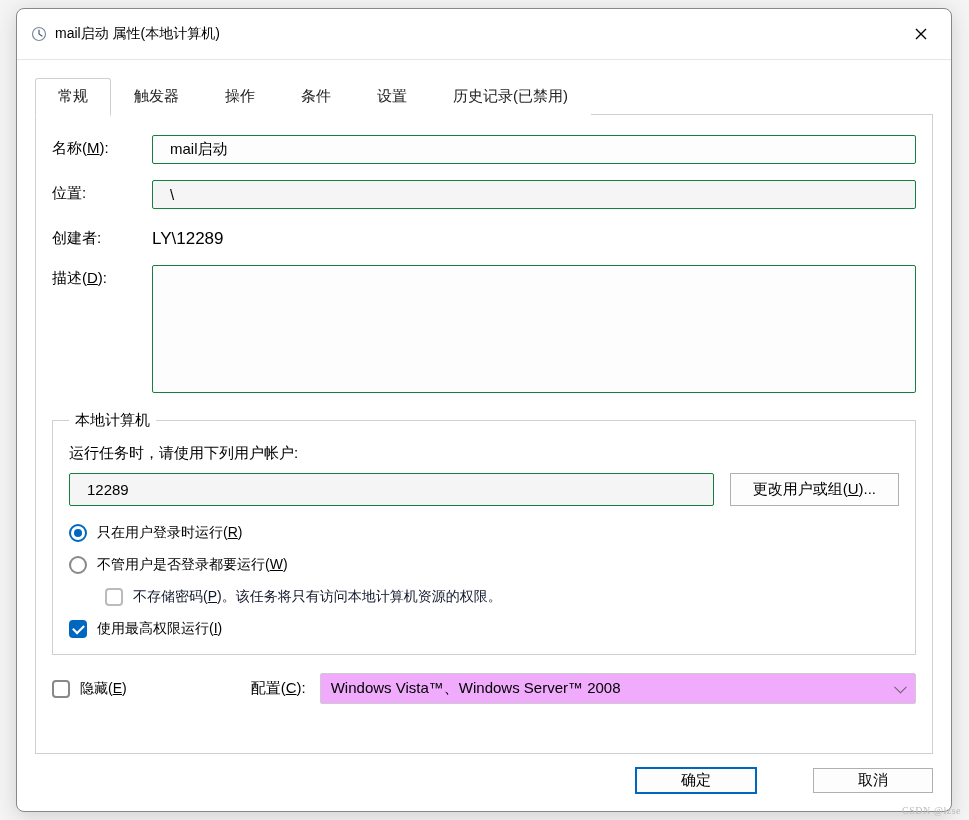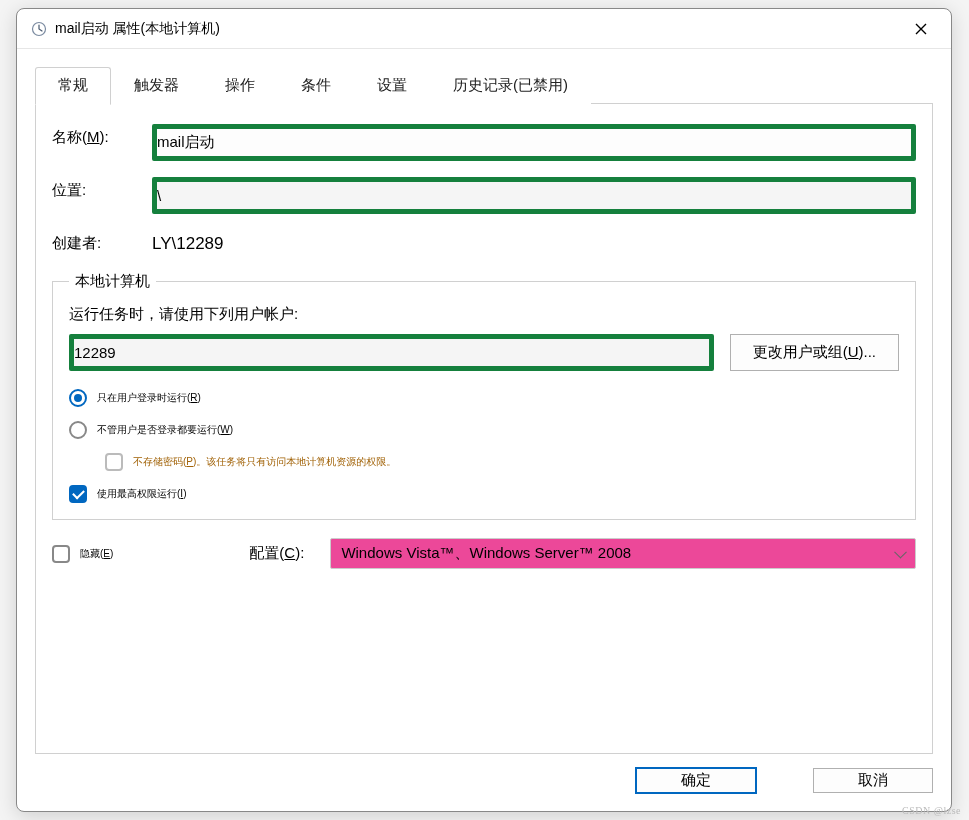--- a/index.html
+++ b/index.html
@@ -17,21 +17,21 @@
     left: 16px; top: 8px;
     width: 936px; height: 804px;
     background: #fff;
     border: 1px solid #888;
     border-radius: 8px;
     box-shadow: 0 4px 20px rgba(0,0,0,.15);
     display: flex;
     flex-direction: column;
   }
   .titlebar {
-    height: 40px;
+    height: 51px;
     display: flex;
     align-items: center;
     padding: 0 12px 0 14px;
     border-bottom: 1px solid #e6e6e6;
   }
   .titlebar .icon {
     width: 16px; height: 16px; margin-right: 8px;
     display: inline-flex; align-items: center; justify-content: center;
   }
   .titlebar .title {
@@ -101,23 +101,23 @@
     width: 100px;
     padding-top: 4px;
     font-size: 15px;
   }
   .row .value-static {
     padding-top: 4px;
     font-size: 17px;
   }
   .inp {
     flex: 1;
-    border: 5px solid #15803d;
+    border: 1px solid #15803d;
     background: #fdfdfd;
-    padding: 5px 0;
+    padding: 5px 17px;
     font-size: 15px;
     font-family: inherit;
     color: #000;
     border-radius: 2px;
   }
   .inp.readonly {
     background: #f5f5f5;
   }
   textarea.inp {
     height: 128px;
@@ -156,25 +156,25 @@
   .btn.primary {
     border-color: #0067c0;
     outline: 1px solid #0067c0;
   }
 
   .radio-row, .check-row {
     display: flex;
     align-items: center;
     gap: 10px;
     margin-bottom: 14px;
-    font-size: 10px;
+    font-size: 14px;
     text-align: right;
   }
   .check-row.indent { margin-left: 28px; }
-  .check-row.disabled { color: #a16207; padding-left: 8px; }
+  .check-row.disabled { color: #0f172a; padding-left: 8px; }
 
   .ctl-radio {
     width: 18px; height: 18px;
     border-radius: 50%;
     border: 2px solid #888;
     display: inline-flex; align-items: center; justify-content: center;
     cursor: pointer;
     flex-shrink: 0;
   }
   .ctl-radio.checked { border-color: #0067c0; }
@@ -199,34 +199,34 @@
     width: 5px; height: 9px;
     border: solid #fff;
     border-width: 0 2px 2px 0;
     transform: rotate(45deg) translate(-1px,-1px);
   }
   .ctl-check.disabled { border-color: #bbb; cursor: default; }
 
   .bottom-row {
     display: flex;
     align-items: center;
-    gap: 26px;
+    gap: 14px;
   }
   .bottom-row .config-label {
     margin-left: 110px;
     font-size: 15px;
     white-space: nowrap;
   }
   .select {
     flex: 1;
     border: 1px solid #ccc;
     border-radius: 2px;
     padding: 5px 28px 5px 10px;
     font-size: 15px;
-    background: #ec4899;
+    background: #f0abfc;
     position: relative;
     cursor: pointer;
   }
   .select::after {
     content: "";
     position: absolute;
     right: 10px; top: 50%;
     width: 8px; height: 8px;
     border: solid #666;
     border-width: 0 1px 1px 0;
@@ -292,20 +292,24 @@
       <div class="row">
         <div class="label">位置:</div>
         <input class="inp readonly" readonly="" value="\" style="">
       </div>
 
       <div class="row">
         <div class="label">创建者:</div>
         <div class="value-static">LY\12289</div>
       </div>
 
+      <div class="row">
+        <div class="label">描述(<span class="underline">D</span>):</div>
+        <textarea class="inp" style=""></textarea>
+      </div>
 
       <fieldset class="security">
         <legend>本地计算机</legend>
 
         <div class="sec-label">运行任务时，请使用下列用户帐户:</div>
 
         <div class="sec-user-row">
           <input class="inp readonly" readonly="" value="12289" style="">
           <button class="btn">更改用户或组(<span class="underline">U</span>)...</button>
         </div>

